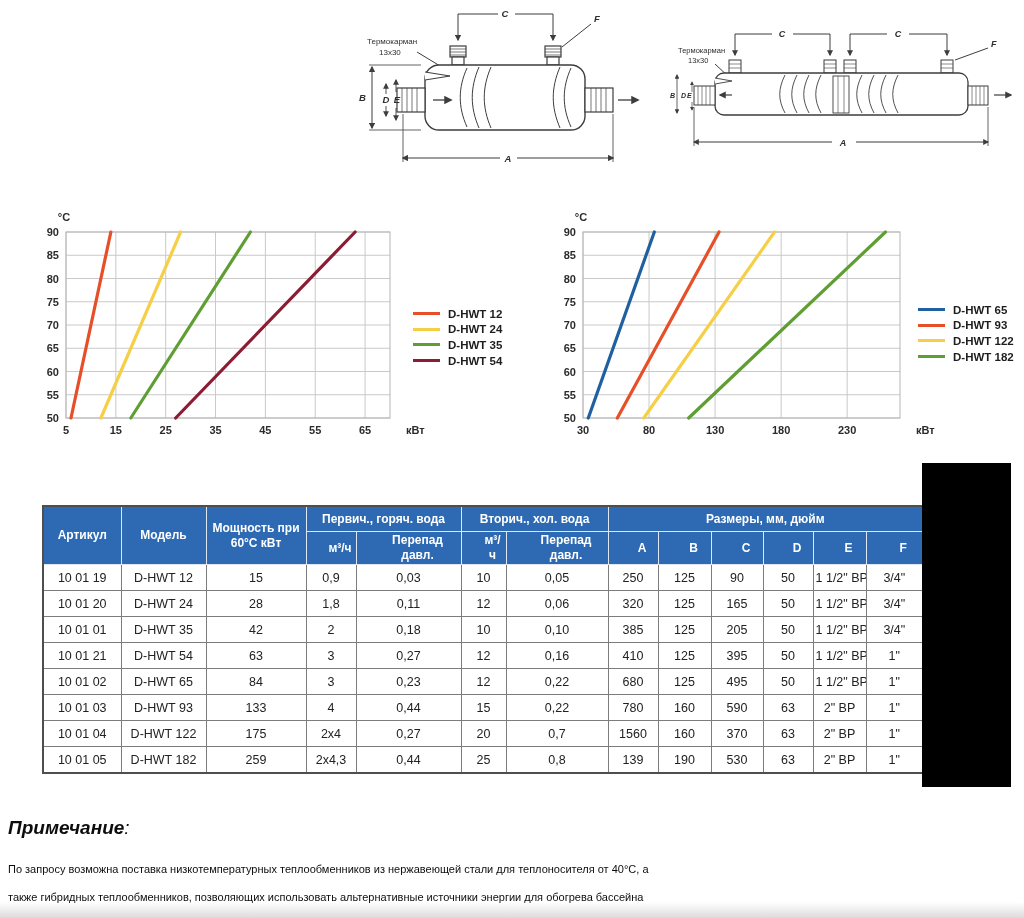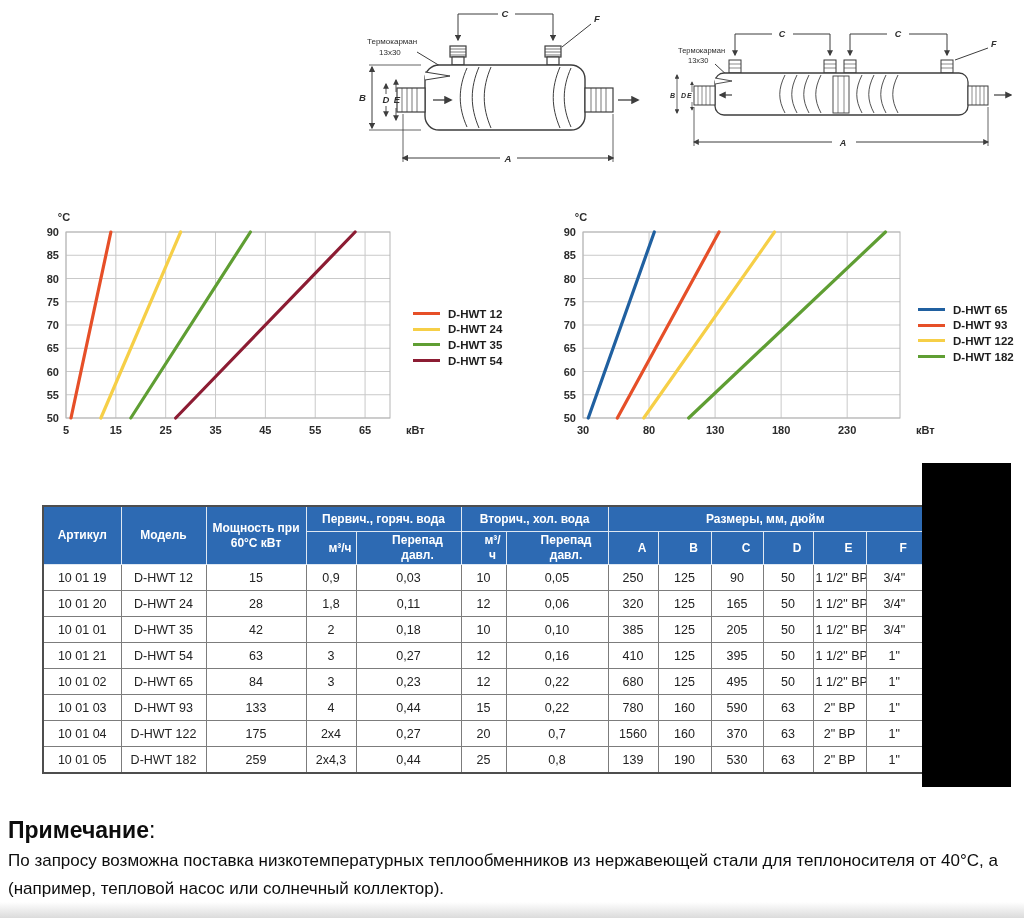--- a/index.html
+++ b/index.html
@@ -38,23 +38,23 @@
            border:1px solid #dfe8f2;padding:1px 2px;line-height:1.25;text-align:center;}
   .spec thead tr.h1 th{height:22px;}
   .spec thead tr.h2 th{height:27px;padding-left:20px;}
   .spec td{border:1px solid #7c7c7c;text-align:center;font-size:12.5px;color:#222;
            height:25px;padding:0 2px;white-space:nowrap;overflow:hidden;}
 
   .black-box{position:absolute;left:922px;top:463px;width:89px;height:324px;background:#000;}
 
   
   .note{position:absolute;left:8px;top:817px;width:1012px;color:#0d0d0d;}
-  .note-title{font-size:23px;margin-bottom:3px;}
+  .note-title{font-size:19px;margin-bottom:17px;font-style:italic;}
   .note-title b{font-weight:bold;}
-  .note-line{font-size:17px;line-height:27.5px;white-space:nowrap;}
+  .note-line{font-size:11px;line-height:27.5px;white-space:nowrap;}
 
   .bottom-fade{position:absolute;left:0;bottom:0;width:100%;height:16px;
                background:linear-gradient(to bottom,rgba(190,190,190,0),rgba(175,175,175,.45));}
 </style>
 </head>
 <body>
 
 <div class="page">
 
   <svg class="diag diag1" viewBox="0 0 315 175">
@@ -469,17 +469,18 @@
           <td>1"</td>
         </tr>
       </tbody>
   </table>
 
   <div class="black-box"></div>
 
   <div class="note">
     <div class="note-title"><b>Примечание</b><span>:</span></div>
     <div class="note-line">По запросу возможна поставка низкотемпературных теплообменников из нержавеющей стали для теплоносителя от 40°С, а</div>
+    <div class="note-line">также гибридных теплообменников, позволяющих использовать альтернативные источники энергии для обогрева бассейна</div>
     <div class="note-line">(например, тепловой насос или солнечный коллектор).</div>
   </div>
 
   <div class="bottom-fade"></div>
 </div>
 
 </body></html>

